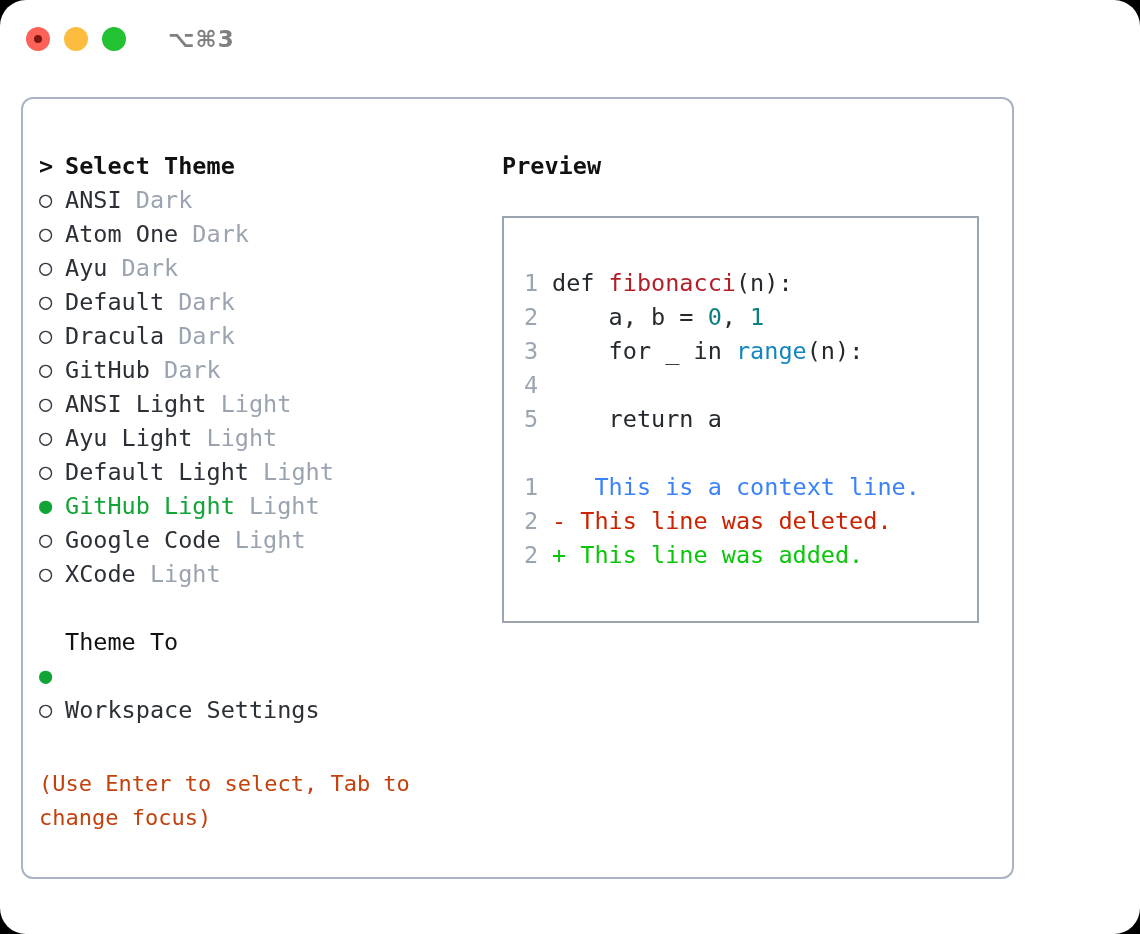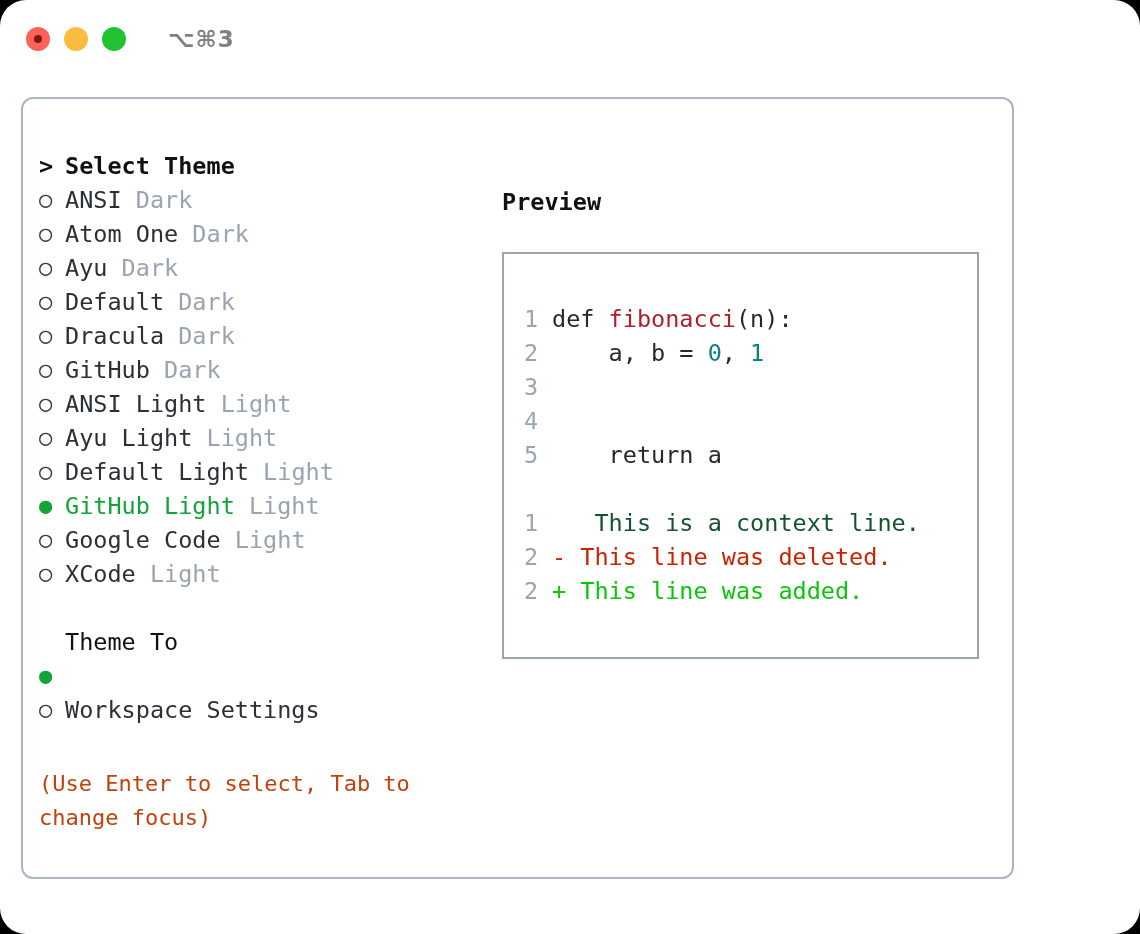--- a/index.html
+++ b/index.html
@@ -149,21 +149,20 @@
     color: #c2410c;
     white-space: pre-wrap;
   }
 
   
   .right-col {
     position: absolute;
     left: 479px;
     top: 50px;
     width: 500px;
-    margin-top: 36px;
   }
   .preview-title {
     font-size: 23.5px;
     font-weight: bold;
     color: #111111;
     line-height: 34px;
   }
 
   .preview-box {
     margin-top: 33px;
@@ -187,21 +186,21 @@
     display: inline-block;
   }
   .ctext { color: #24292e; }
 
   .tok-fn   { color: #b31d28; }
   .tok-num  { color: #0b8080; }
   .tok-call { color: #1387bd; }
 
   .gap { height: 34px; }
 
-  .diff-ctx { color: #14532d; }
+  .diff-ctx { color: #3b82f6; }
   .diff-del { color: #cc2200; }
   .diff-add { color: #0ac60a; }
 </style>
 </head>
 <body>
 
 <div class="window">
 
   <div class="titlebar">
     <div class="lights">
@@ -248,21 +247,21 @@
 
       <div class="hint">(Use Enter to select, Tab to change focus)</div>
 
       <div class="right-col">
         <div class="preview-title">Preview</div>
 
         <div class="preview-box">
           <div id="code-block">
               <div class="code-line"><span class="lnum">1</span><span><span class="ctext">def </span><span class="tok-fn">fibonacci</span><span class="ctext">(n):</span></span></div>
               <div class="code-line"><span class="lnum">2</span><span><span class="ctext">    a, b = </span><span class="tok-num">0</span><span class="ctext">, </span><span class="tok-num">1</span></span></div>
-              <div class="code-line"><span class="lnum">3</span></div>
+              <div class="code-line"><span class="lnum">3</span><span><span class="ctext">    for _ in </span><span class="tok-call">range</span><span class="ctext">(n):</span></span></div>
               <div class="code-line"><span class="lnum">4</span></div>
               <div class="code-line"><span class="lnum">5</span><span><span class="ctext">    return a</span></span></div>
             </div>
           <div class="gap"></div>
           <div id="diff-block">
               <div class="code-line"><span class="lnum">1</span><span class="diff-ctx"> </span><span class="diff-ctx">  This is a context line.</span></div>
               <div class="code-line"><span class="lnum">2</span><span class="diff-del">-</span><span class="diff-del"> This line was deleted.</span></div>
               <div class="code-line"><span class="lnum">2</span><span class="diff-add">+</span><span class="diff-add"> This line was added.</span></div>
             </div>
         </div>

